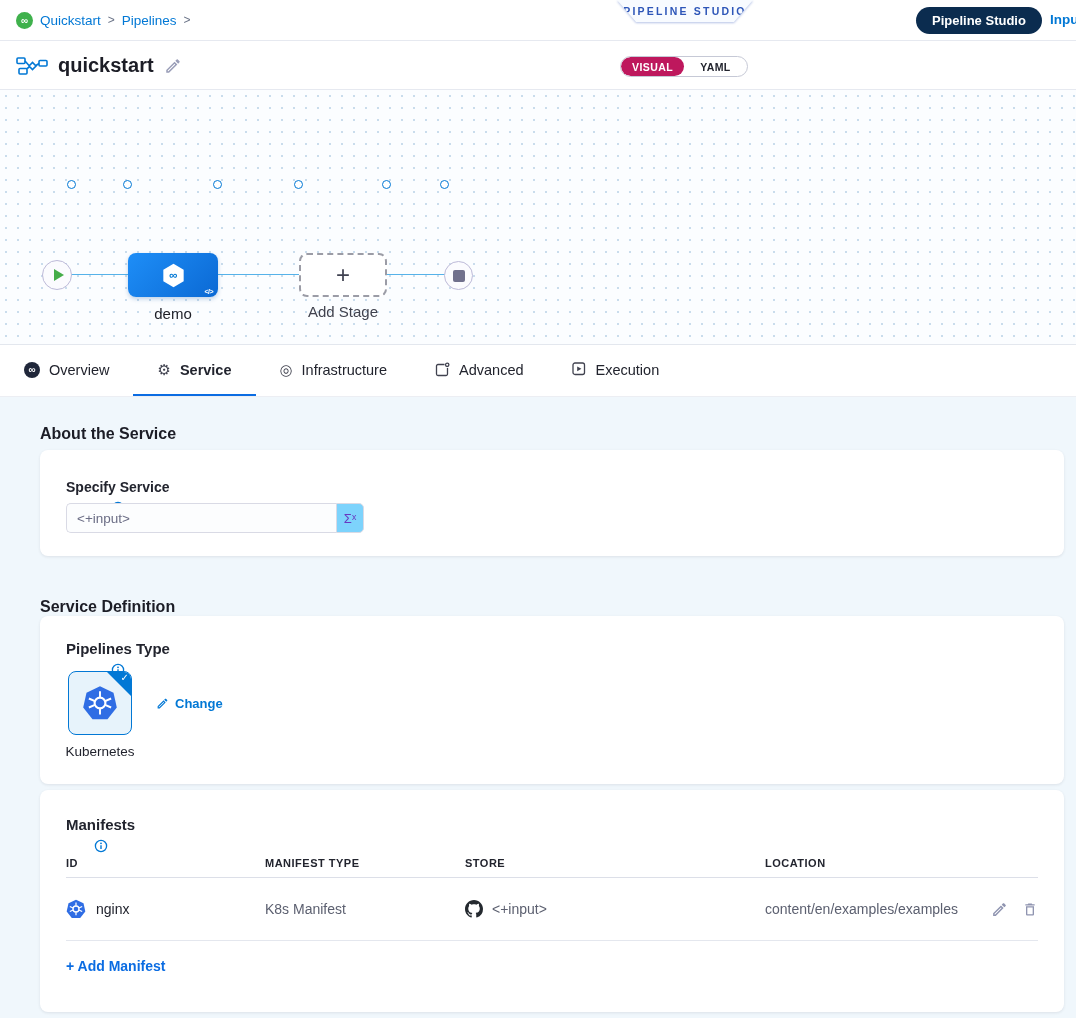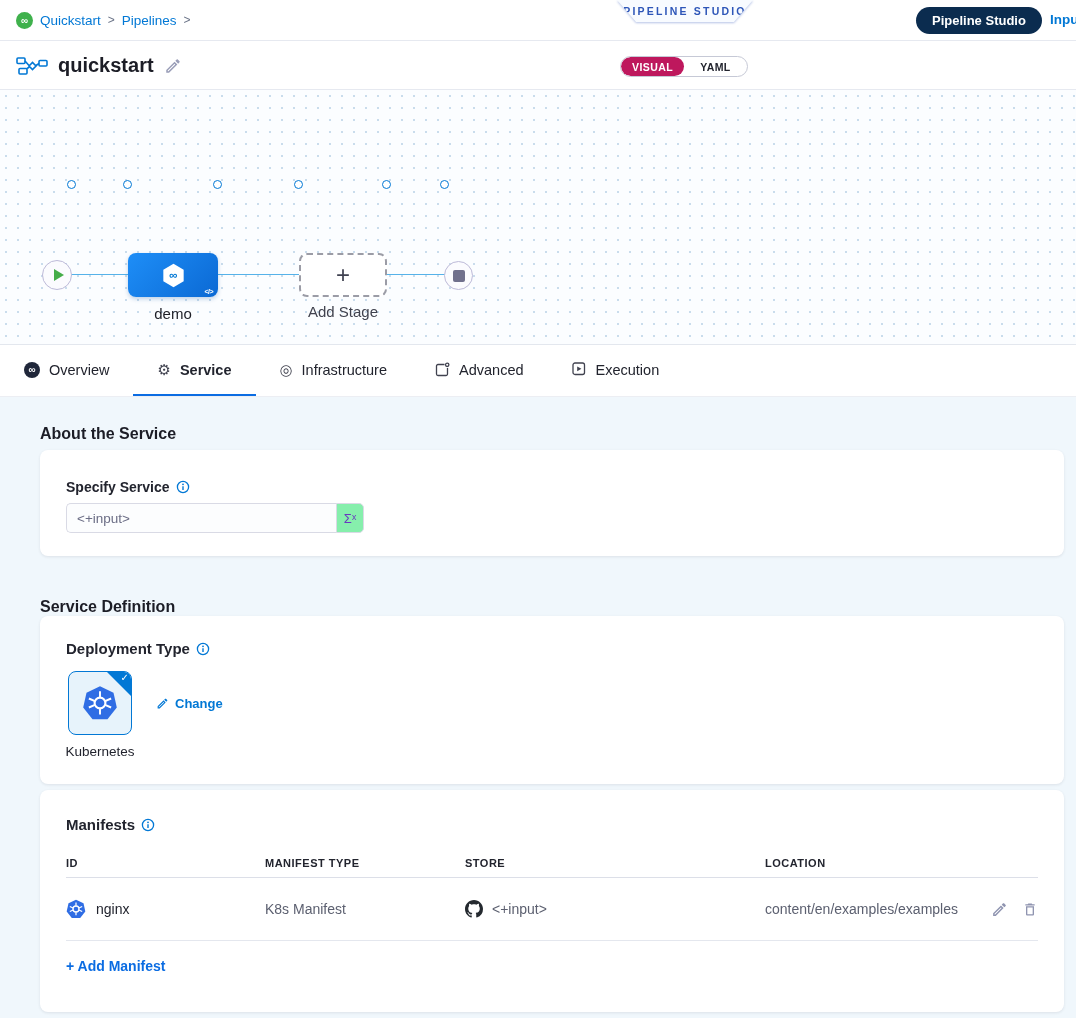--- a/index.html
+++ b/index.html
@@ -61,28 +61,28 @@
   .tab { display:flex; align-items:center; gap:9px; padding:0 24px; font-size:14.5px; color:#22242e; cursor:pointer; border-bottom:2px solid rgba(0,0,0,0); }
   .tab.active { font-weight:bold; border-bottom-color:#0b6ce2; }
   .ov-icon { width:16px; height:16px; border-radius:50%; background:#20273a; color:#fff; font-size:10px; font-weight:bold;
              display:flex; align-items:center; justify-content:center; line-height:1; }
   .glyph-icon { font-size:15px; color:#40424f; line-height:1; }
 
   
   .content { position:absolute; left:0; top:397px; width:1076px; height:621px; background:#f0f7fc;padding-left:13px; }
   .section-h { position:absolute; left:40px; font-size:16px; font-weight:bold; color:#1c1d26; }
   .card { position:absolute; left:40px; width:1024px; background:#fff; border-radius:8px; box-shadow:0 1px 3px rgba(40,41,61,.10); }
-  .field-label { display:flex; align-items:center; gap:6px; font-size:14px; font-weight:600; color:#22242e; }
+  .field-label { display:flex; align-items:center; gap:6px; font-size:14px; font-weight:600; color:#22242e;flex-direction:column; }
 
   .card-about { top:53px; height:106px; }
   .spec-label { position:absolute; left:26px; top:29px; }
   .input-row { position:absolute; left:26px; top:53px; display:flex; }
   .rt-input { width:270px; height:30px; border:1px solid #d9dae5; border-right:none; border-radius:5px 0 0 5px; background:#fcfdfe;
               padding:0 10px; font-size:13.5px; color:#6b6d85; font-family:inherit; outline:none; }
-  .expr-btn { width:28px; height:30px; border:1px solid #d9dae5; border-radius:0 5px 5px 0; background:#86efac;
+  .expr-btn { width:28px; height:30px; border:1px solid #d9dae5; border-radius:0 5px 5px 0; background:#7dd3fc;
               color:#6938c0; font-size:13px; font-weight:normal; cursor:pointer; font-family:inherit; }
 
   .def-h { top:189px;margin-top:12px; }
   .card-def { top:219px; height:168px; }
   .dep-label { position:absolute; left:26px; top:24px; font-size:15px; }
   .k8s-tile { position:absolute; left:28px; top:55px; width:64px; height:64px; background:#e7f3fb; border:1.6px solid #0278d5;
               border-radius:8px; display:flex; align-items:center; justify-content:center; cursor:pointer; overflow:hidden; }
   .tile-corner { position:absolute; top:0; right:0; width:24px; height:24px; background:#0278d5; clip-path:polygon(0 0,100% 0,100% 100%); }
   .tile-check { position:absolute; top:0px; right:2px; color:#fff; font-size:10px; font-weight:bold; }
   .tile-name { position:absolute; left:10px; top:128px; width:100px; text-align:center; font-size:13.5px; color:#22242e; }
@@ -232,21 +232,21 @@
       <div class="input-row">
         <input class="rt-input" type="text" value="&lt;+input&gt;" style="">
         <button class="expr-btn">Σˣ</button>
       </div>
     </div>
 
     <div class="section-h def-h">Service Definition</div>
 
     <div class="card card-def">
       <div class="field-label dep-label">
-        <span>Deployment Type</span>
+        <span>Pipelines Type</span>
         <span>
           <svg width="14" height="14" viewBox="0 0 14 14" fill="none">
             <circle cx="7" cy="7" r="5.6" stroke="#0278d5" stroke-width="1.3"></circle>
             <line x1="7" y1="6.3" x2="7" y2="10" stroke="#0278d5" stroke-width="1.4"></line>
             <circle cx="7" cy="4.3" r="0.9" fill="#0278d5"></circle>
           </svg>
         </span>
       </div>
 
       <div class="k8s-tile">

